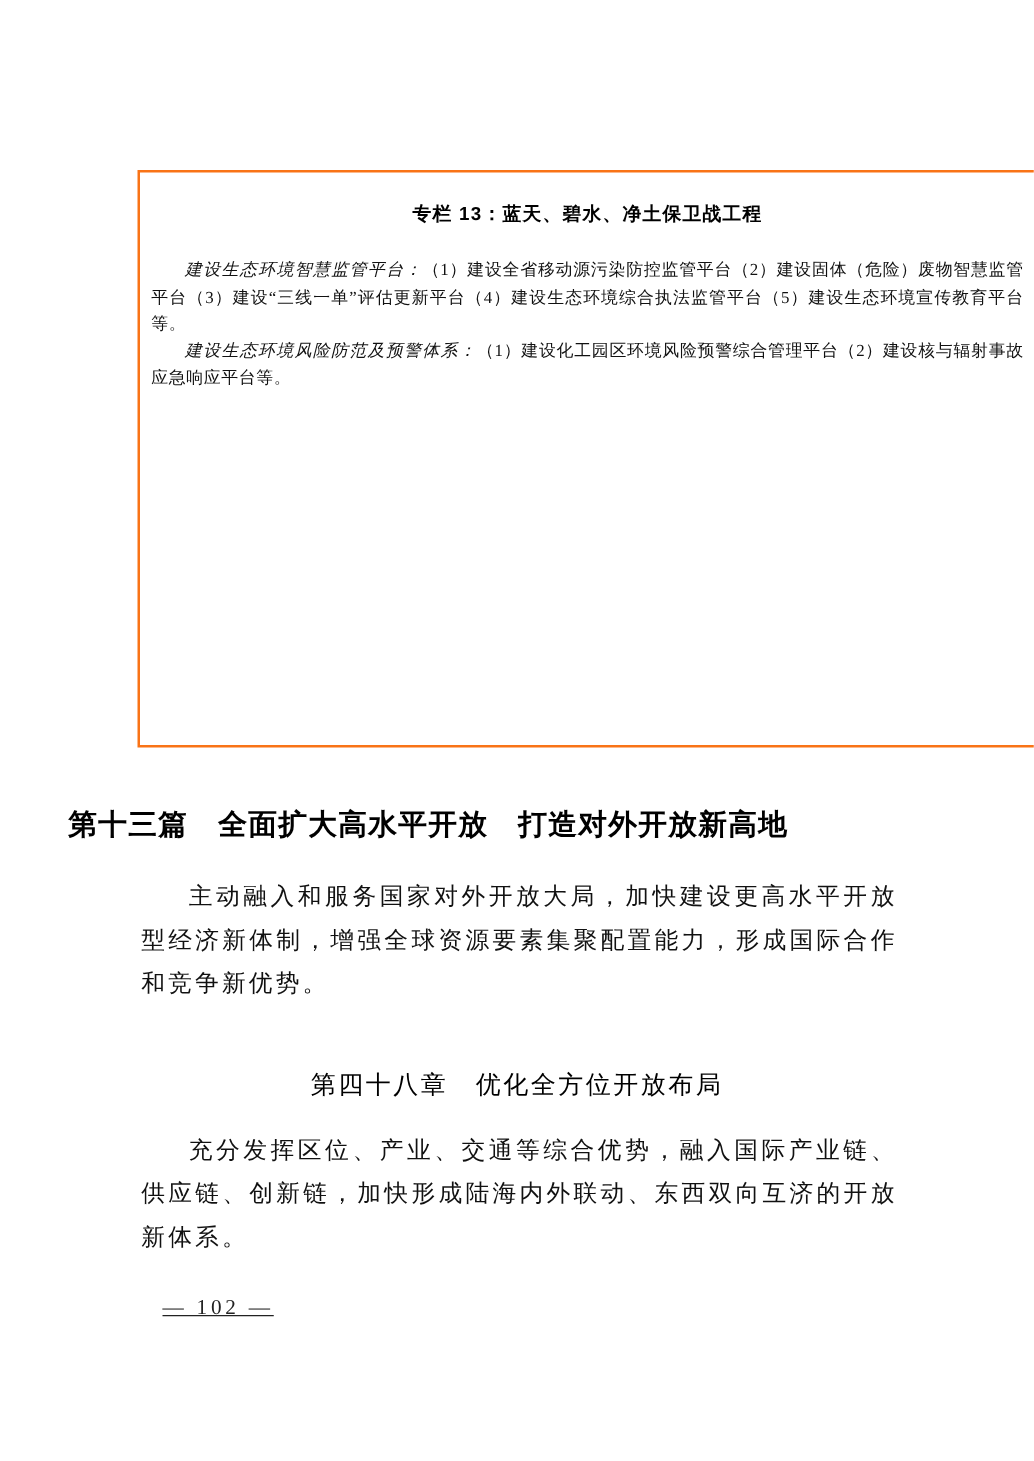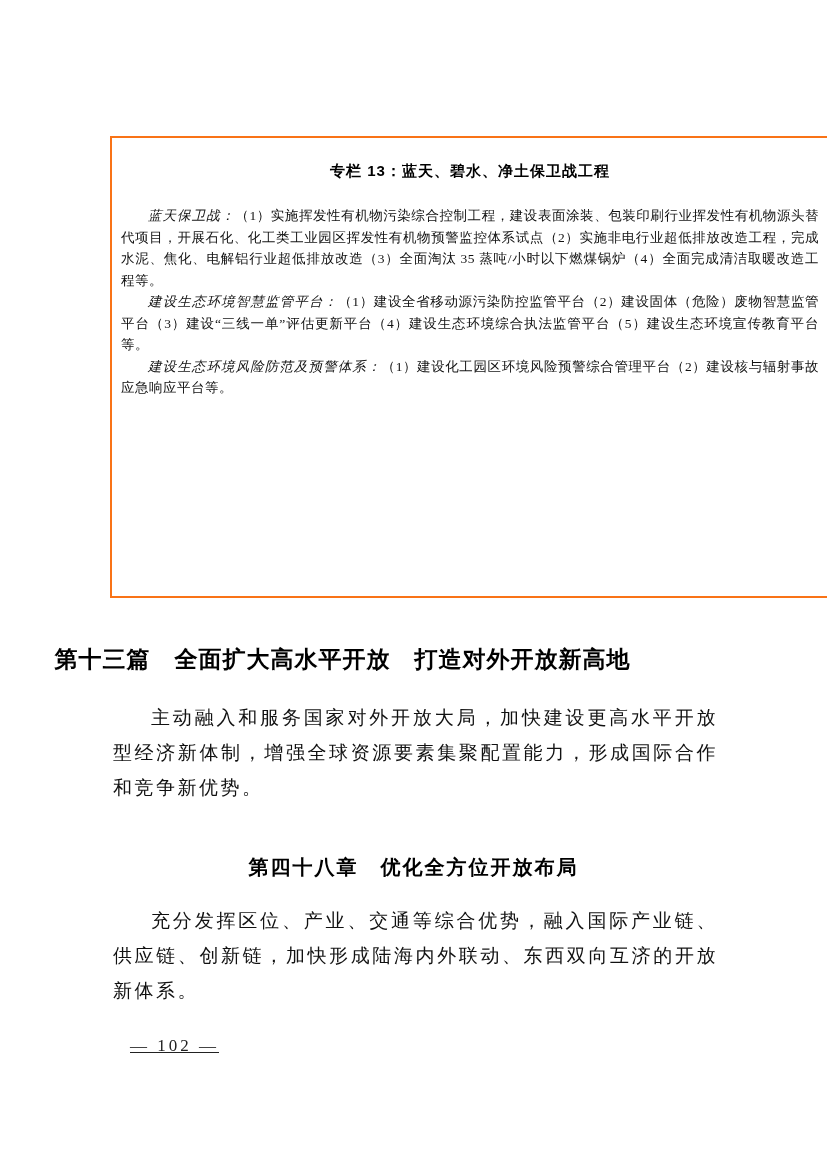--- a/index.html
+++ b/index.html
@@ -72,21 +72,21 @@
     color: #111111;
   }
   .para-intro { top: 700px; }
   .chapter-heading {
     position: absolute;
     top: 854px;
     left: 0;
     width: 827px;
     text-align: center;
     font-size: 20px;
-    font-weight: 700;
+    font-weight: 400;
     letter-spacing: 2px;
     color: #000000;
   }
   .para-chapter { top: 903px; }
   .page-footer {
     position: absolute;
     top: 1036px;
     left: 130px;
     font-size: 17px;
     letter-spacing: 3px;
@@ -95,21 +95,20 @@
   }
 </style>
 </head>
 <body>
 
 <div class="page">
 
   <div class="column-box">
     <div class="column-box-title">专栏 13：蓝天、碧水、净土保卫战工程</div>
 
-    <p><span class="lead">蓝天保卫战：</span><span>（1）实施挥发性有机物污染综合控制工程，建设表面涂装、包装印刷行业挥发性有机物源头替代项目，开展石化、化工类工业园区挥发性有机物预警监控体系试点（2）实施非电行业超低排放改造工程，完成水泥、焦化、电解铝行业超低排放改造（3）全面淘汰 35 蒸吨/小时以下燃煤锅炉（4）全面完成清洁取暖改造工程等。</span></p>
 
 
 
 
     <p><span class="lead">建设生态环境智慧监管平台：</span><span>（1）建设全省移动源污染防控监管平台（2）建设固体（危险）废物智慧监管平台（3）建设“三线一单”评估更新平台（4）建设生态环境综合执法监管平台（5）建设生态环境宣传教育平台等。</span></p>
 
     <p><span class="lead">建设生态环境风险防范及预警体系：</span><span>（1）建设化工园区环境风险预警综合管理平台（2）建设核与辐射事故应急响应平台等。</span></p>
   </div>
 
   <h1 class="part-heading">第十三篇　全面扩大高水平开放　打造对外开放新高地</h1>

